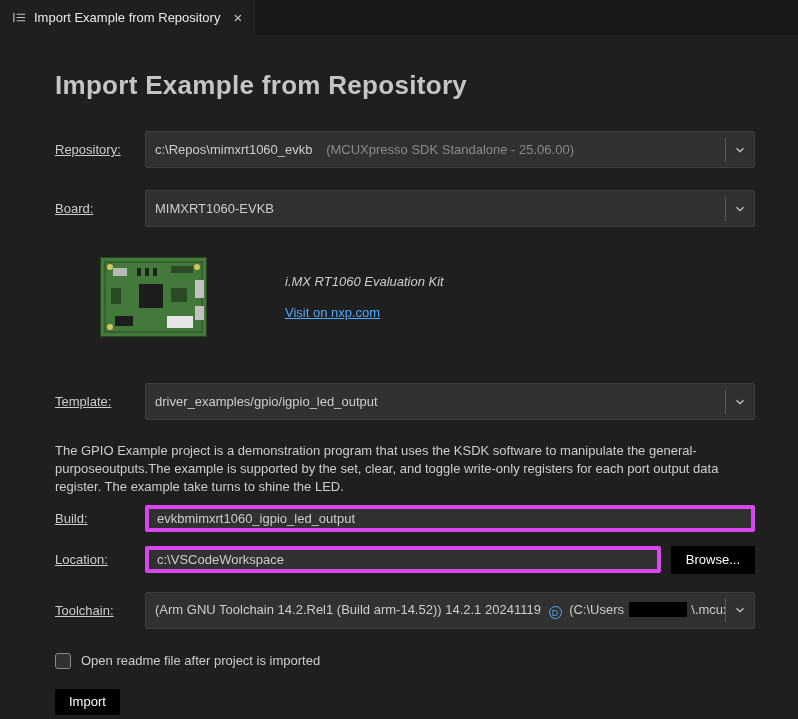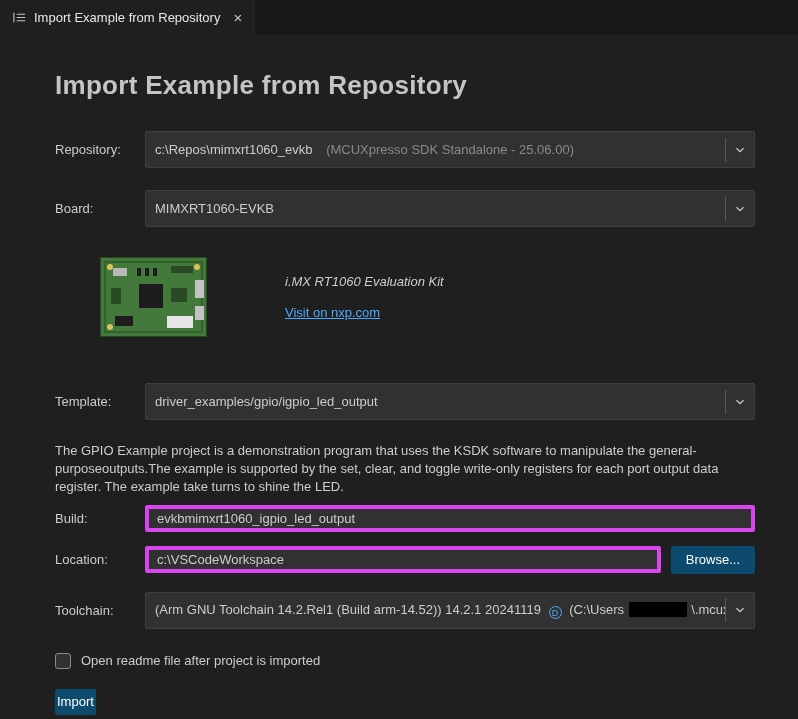--- a/index.html
+++ b/index.html
@@ -22,46 +22,46 @@
   .tab-close { color:#cccccc; font-size:15px; margin-left:6px; cursor:pointer; line-height:1; }
   .tab-icon { display:flex; align-items:center; }
   
   .content { padding:22px 43px 0 55px; }
   h1 {
     font-size:26px; font-weight:bold; color:#c4c4c4;
     margin:12px 0 30px 0; letter-spacing:.3px;
   }
   .row { display:flex; align-items:center; margin-bottom:22px; }
   .row.tight { margin-bottom:14px; }
-  .lbl { flex:none; width:90px; color:#cccccc; }
+  .lbl { flex:none; width:90px; color:#cccccc;text-decoration:underline; }
   
   .select {
     flex:1; height:37px; min-width:0;
     background:#313131; border:1px solid #3f3f3f; border-radius:2px;
     display:flex; align-items:center; padding-left:9px; cursor:pointer;
   }
   .sel-text { flex:1; min-width:0; white-space:nowrap; overflow:hidden; }
   .dim { color:#8a8a8a; margin-left:10px; }
   .sel-divider { flex:none; width:1px; height:24px; background:#5a5a5a; }
   .chev { flex:none; width:28px; display:flex; align-items:center; justify-content:center; }
   
   .textinput {
     flex:1; height:27px; min-width:0;
     background:#313131; border:4px solid #d946ef; border-radius:2px;
     color:#cccccc; padding:0 8px; font-size:13px;
     font-family:"Liberation Sans", sans-serif; outline:none;
   }
   
   .btn {
-    background:#0c4a6e; color:#ffffff; border:none; border-radius:2px;
+    background:#000000; color:#ffffff; border:none; border-radius:2px;
     font-size:13px; font-family:"Liberation Sans", sans-serif;
     height:28px; padding:0 15px; cursor:pointer;
   }
   .btn-browse { flex:none; margin-left:10px; }
-  .btn-import { height:26px; padding:0 2px; }
+  .btn-import { height:26px; padding:0 14px; }
   
   .board-section { display:flex; align-items:center; margin:30px 0 46px 45px; }
   .board-img {
     flex:none; width:107px; height:80px; background:#44793c;
     border:1px solid #27451f; position:relative; overflow:hidden;
   }
   .board-info { margin-left:78px; }
   .board-title { color:#cccccc; margin-bottom:16px;font-style:italic; }
   .link { color:#4daafc; text-decoration:underline; cursor:pointer; }
   

